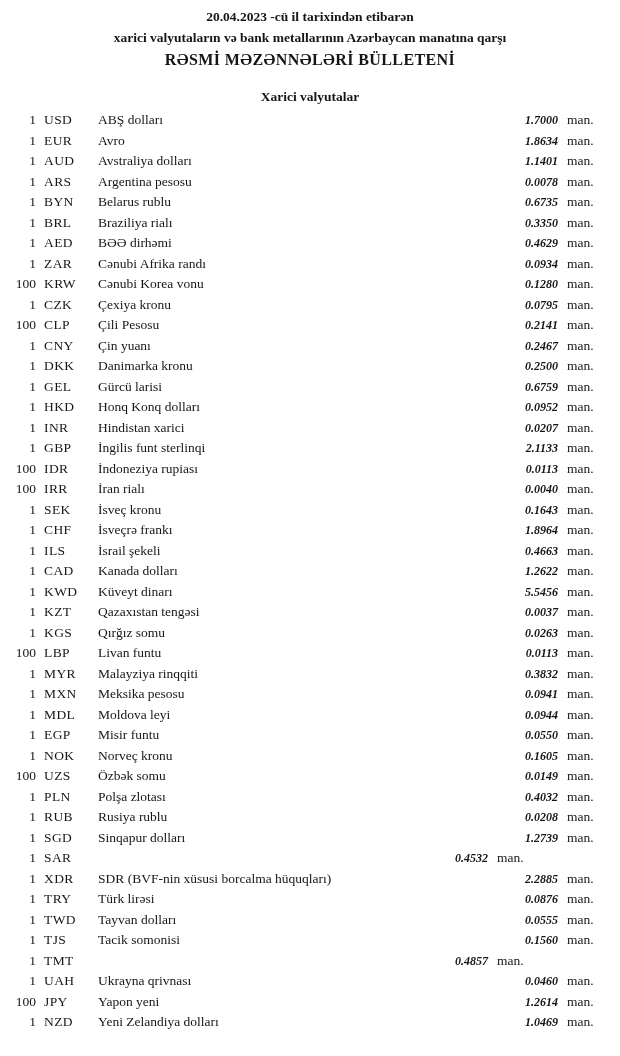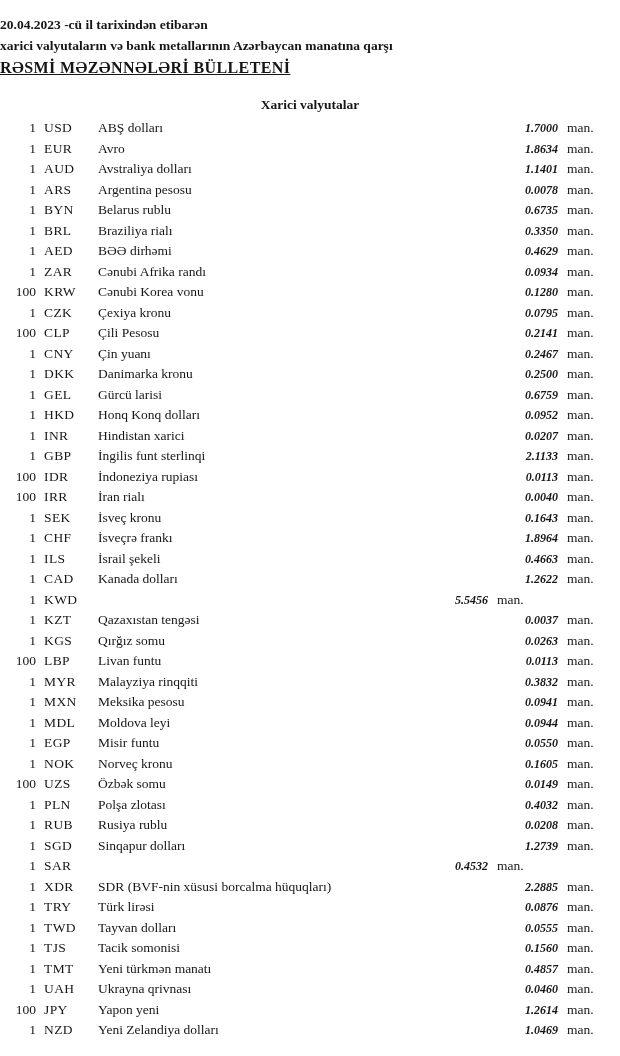--- a/index.html
+++ b/index.html
@@ -5,32 +5,31 @@
   * { margin: 0; padding: 0; box-sizing: border-box; }
   html, body { background: #ffffff; }
   body {
     width: 620px;
     height: 1056px;
     font-family: "Liberation Serif", serif;
     color: #161616;
     overflow: hidden;
   }
   .page { width: 620px; height: 1056px; }
-  .header { text-align: left; padding-top: 6px; margin-top: 8px; }
+  .header { text-align: center; padding-top: 6px; }
   .h-line1, .h-line2 {
     font-size: 13.5px;
     font-weight: bold;
     line-height: 21px;
   }
   .h-line3 {
     font-size: 16px;
     font-weight: bold;
     line-height: 24px;
     letter-spacing: 0.4px;
-    text-decoration: underline;
   }
   .section-title {
     text-align: center;
     font-weight: bold;
     font-size: 13.5px;
     line-height: 20px;
     margin-top: 15px;
   }
   .table { margin-top: 3px; padding: 0 18px 0 6px; }
   .row {
@@ -245,20 +244,21 @@
     <span class="qty">1</span>
     <span class="code">CAD</span>
     <span class="name">Kanada dolları</span>
     <span class="rate">1.2622</span>
     <span class="unit">man.</span>
   </div>
 
   <div class="row">
     <span class="qty">1</span>
     <span class="code">KWD</span>
+    <span class="name">Küveyt dinarı</span>
     <span class="rate">5.5456</span>
     <span class="unit">man.</span>
   </div>
 
   <div class="row">
     <span class="qty">1</span>
     <span class="code">KZT</span>
     <span class="name">Qazaxıstan tengəsi</span>
     <span class="rate">0.0037</span>
     <span class="unit">man.</span>
@@ -387,21 +387,20 @@
     <span class="qty">1</span>
     <span class="code">TJS</span>
     <span class="name">Tacik somonisi</span>
     <span class="rate">0.1560</span>
     <span class="unit">man.</span>
   </div>
 
   <div class="row">
     <span class="qty">1</span>
     <span class="code">TMT</span>
-    <span class="name">Yeni türkmən manatı</span>
     <span class="rate">0.4857</span>
     <span class="unit">man.</span>
   </div>
 
   <div class="row">
     <span class="qty">1</span>
     <span class="code">UAH</span>
     <span class="name">Ukrayna qrivnası</span>
     <span class="rate">0.0460</span>
     <span class="unit">man.</span>

